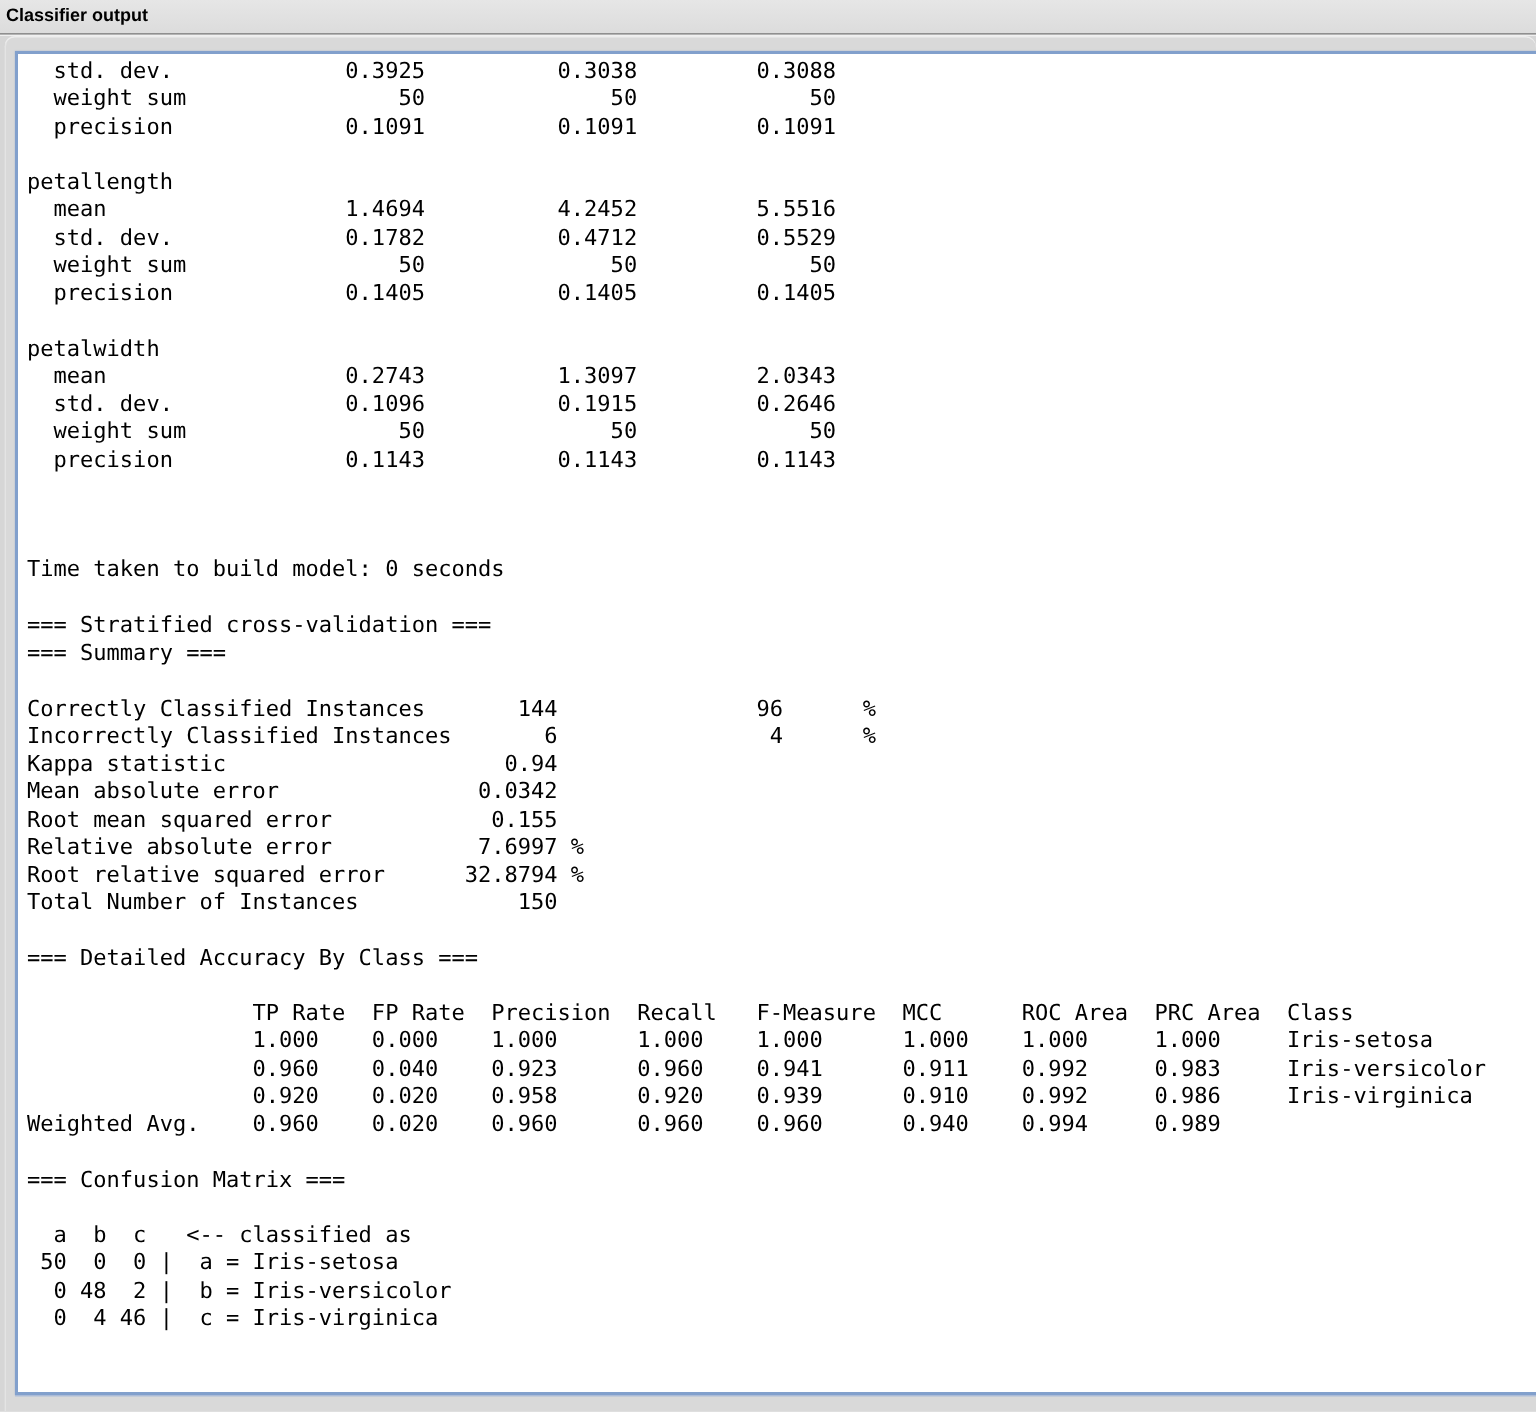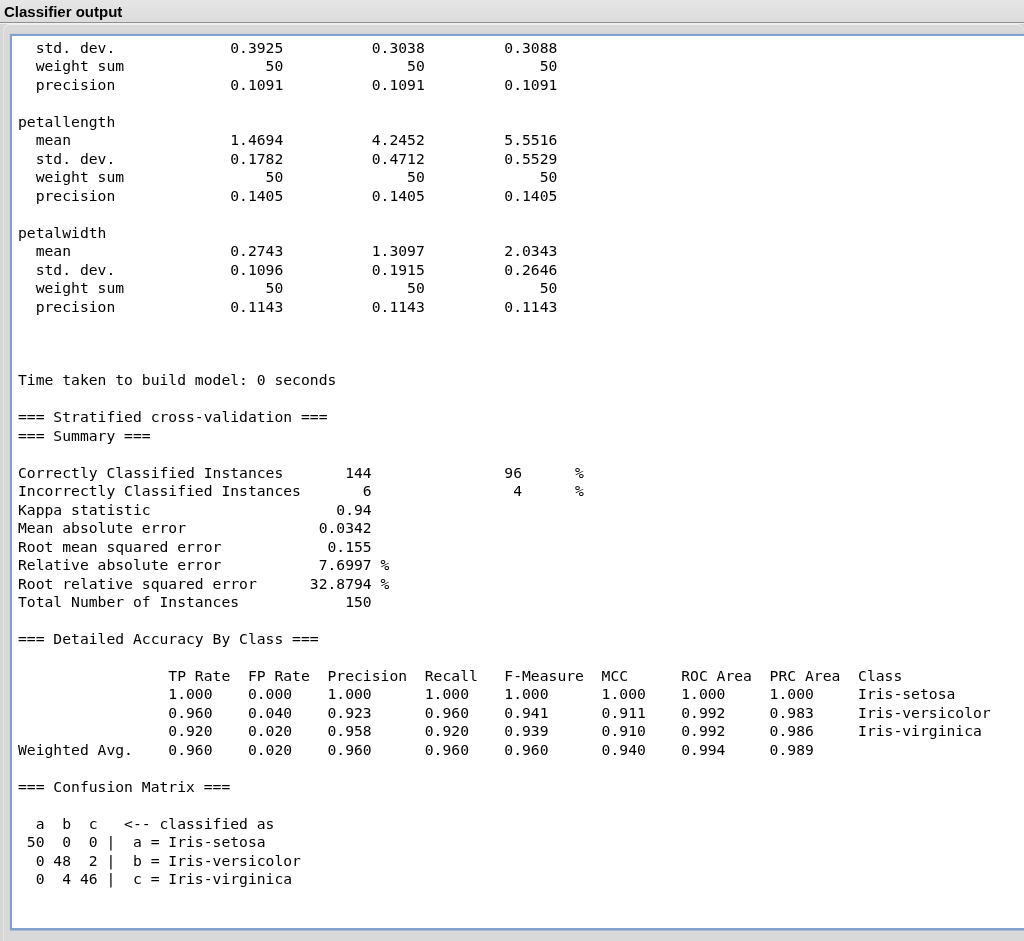--- a/index.html
+++ b/index.html
@@ -21,21 +21,21 @@
     position: absolute;
     left: 0; top: 0;
     width: 1024px; height: 22px;
     background: linear-gradient(#e6e6e6, #dcdcdc);
     border-bottom: 1px solid #8f8f8f;
     box-shadow: 0 1px 0 #f0f0f0;
   }
   .panel-title {
     position: absolute;
     left: 4px; top: 3px;
-    font-size: 15px;
+    font-size: 12px;
     font-weight: bold;
     color: #000;
     letter-spacing: 0px;
   }
   
   .group-panel {
     position: absolute;
     left: 3px; top: 24px;
     width: 1021px; height: 917px;
     background: #d9d9d9;

